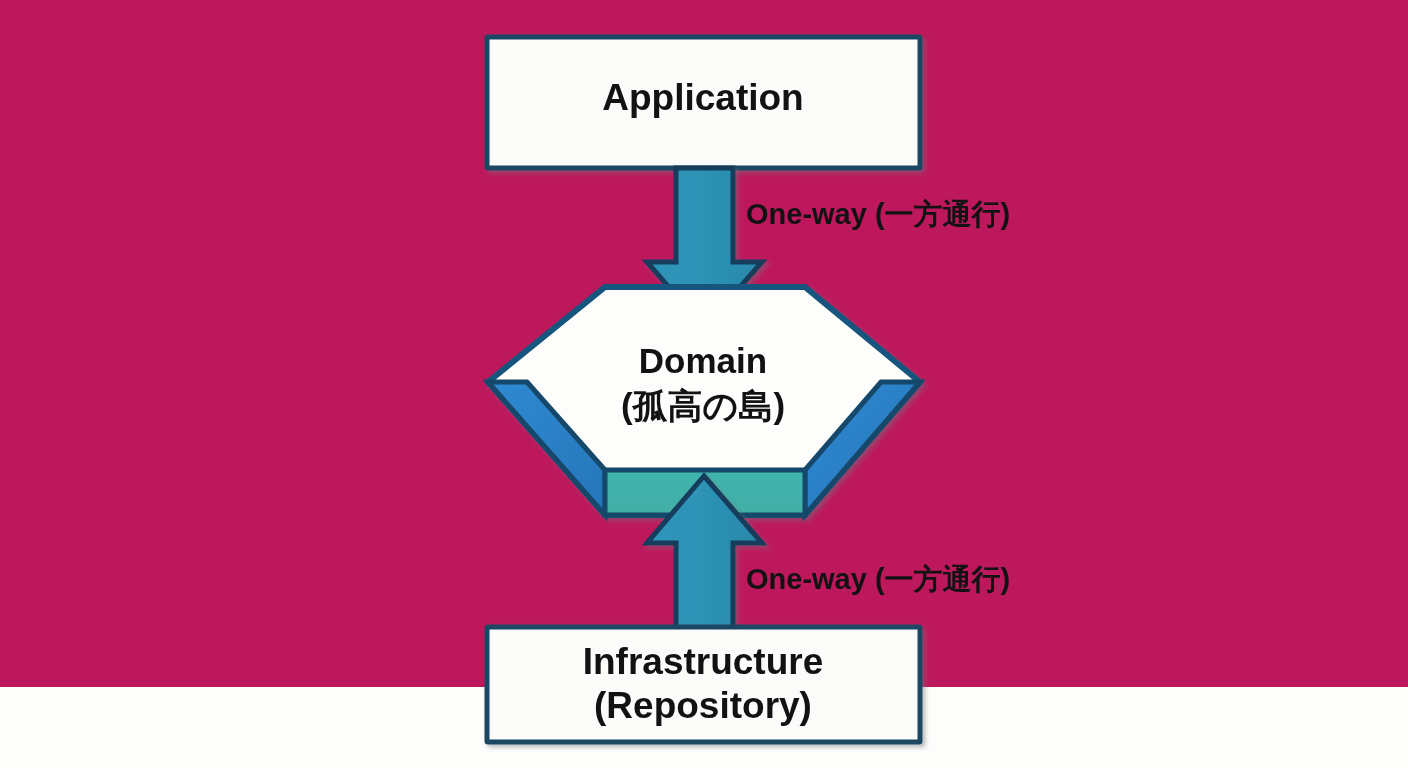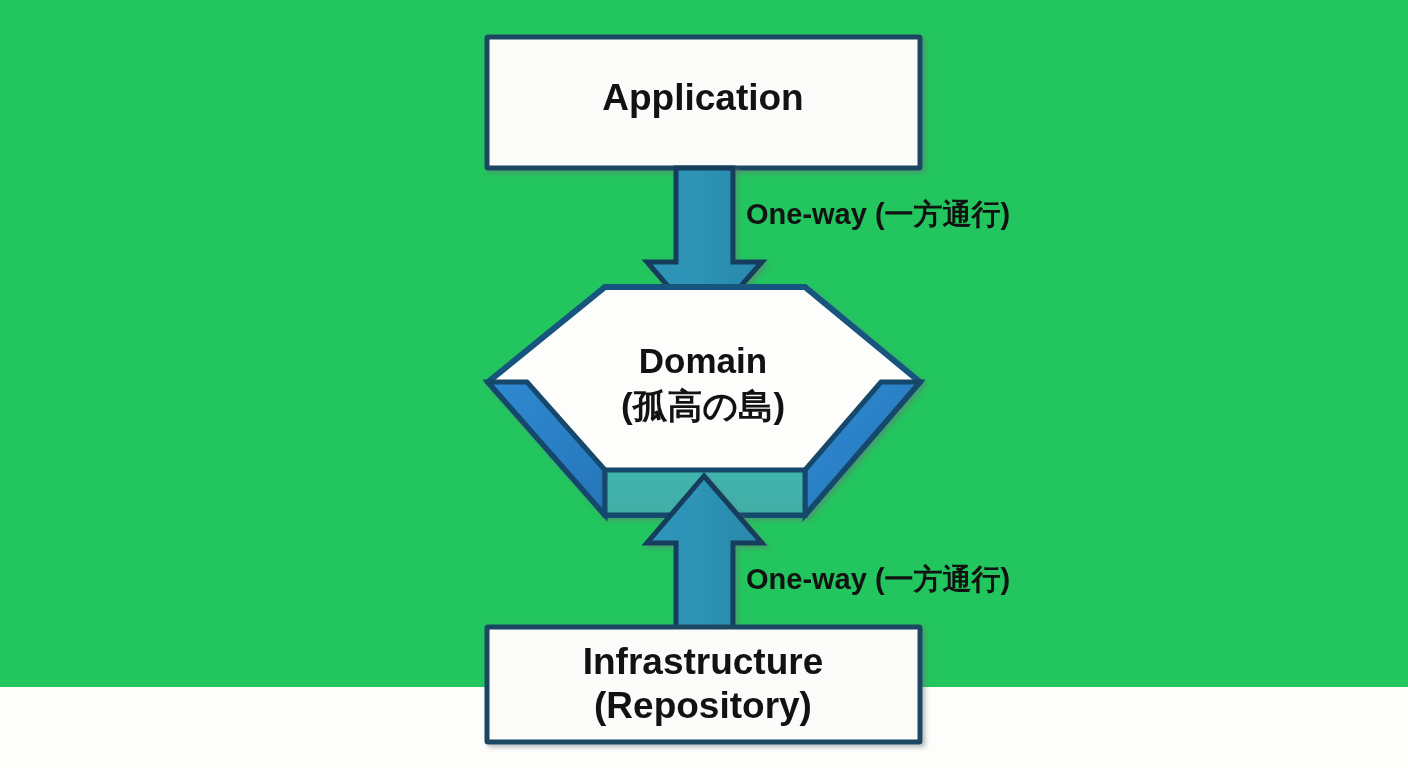--- a/index.html
+++ b/index.html
@@ -11,21 +11,21 @@
     width: 1408px;
     height: 768px;
     background: #fdfdfb;
     font-family: "Liberation Sans", "DejaVu Sans", sans-serif;
     overflow: hidden;
   }
   #diagram-root {
     position: relative;
     width: 1408px;
     height: 687px;
-    background: #22c55e;
+    background: #be185d;
   }
   svg#diagram-canvas {
     display: block;
     width: 1408px;
     height: 768px;
   }
   .node-box-fill  { fill: #fbfbfa; }
   .node-stroke    { stroke: #1b4664; }
   .arrow-shape {
     stroke: #123c5c;

